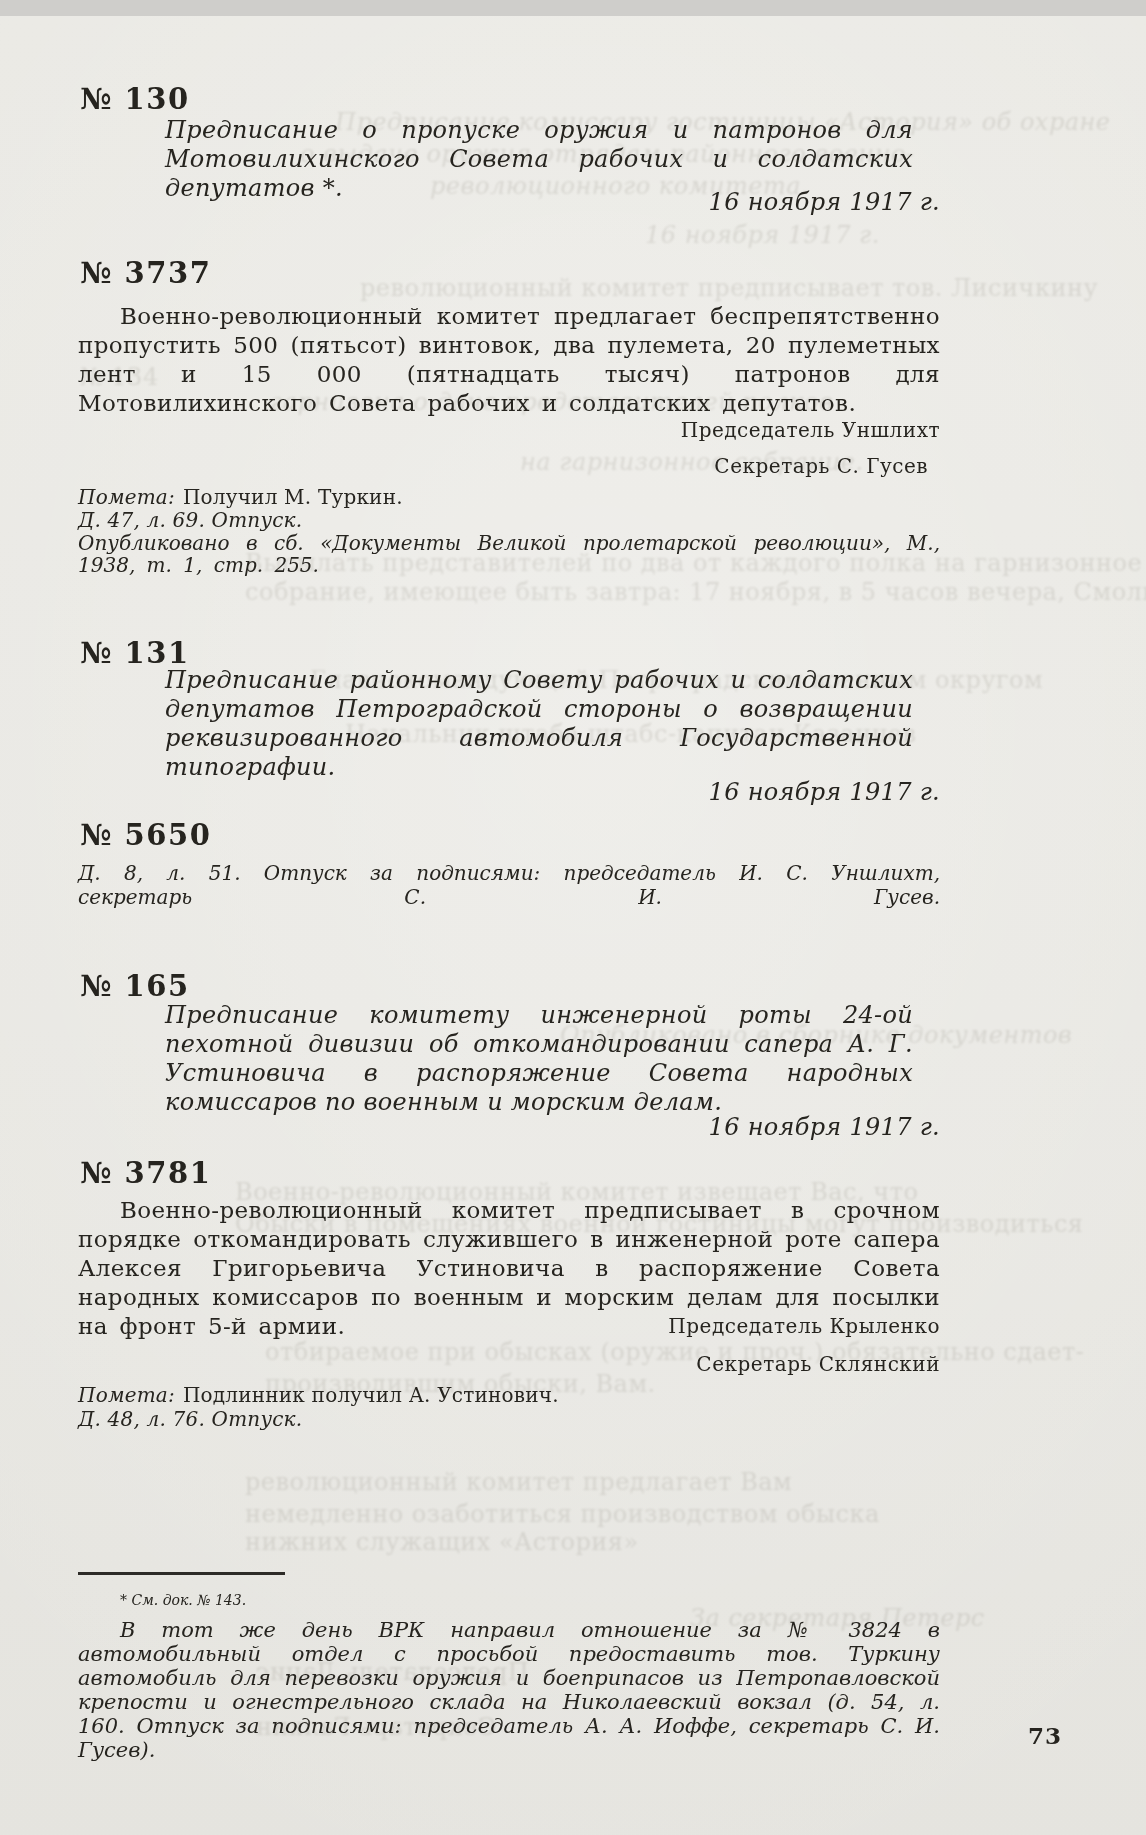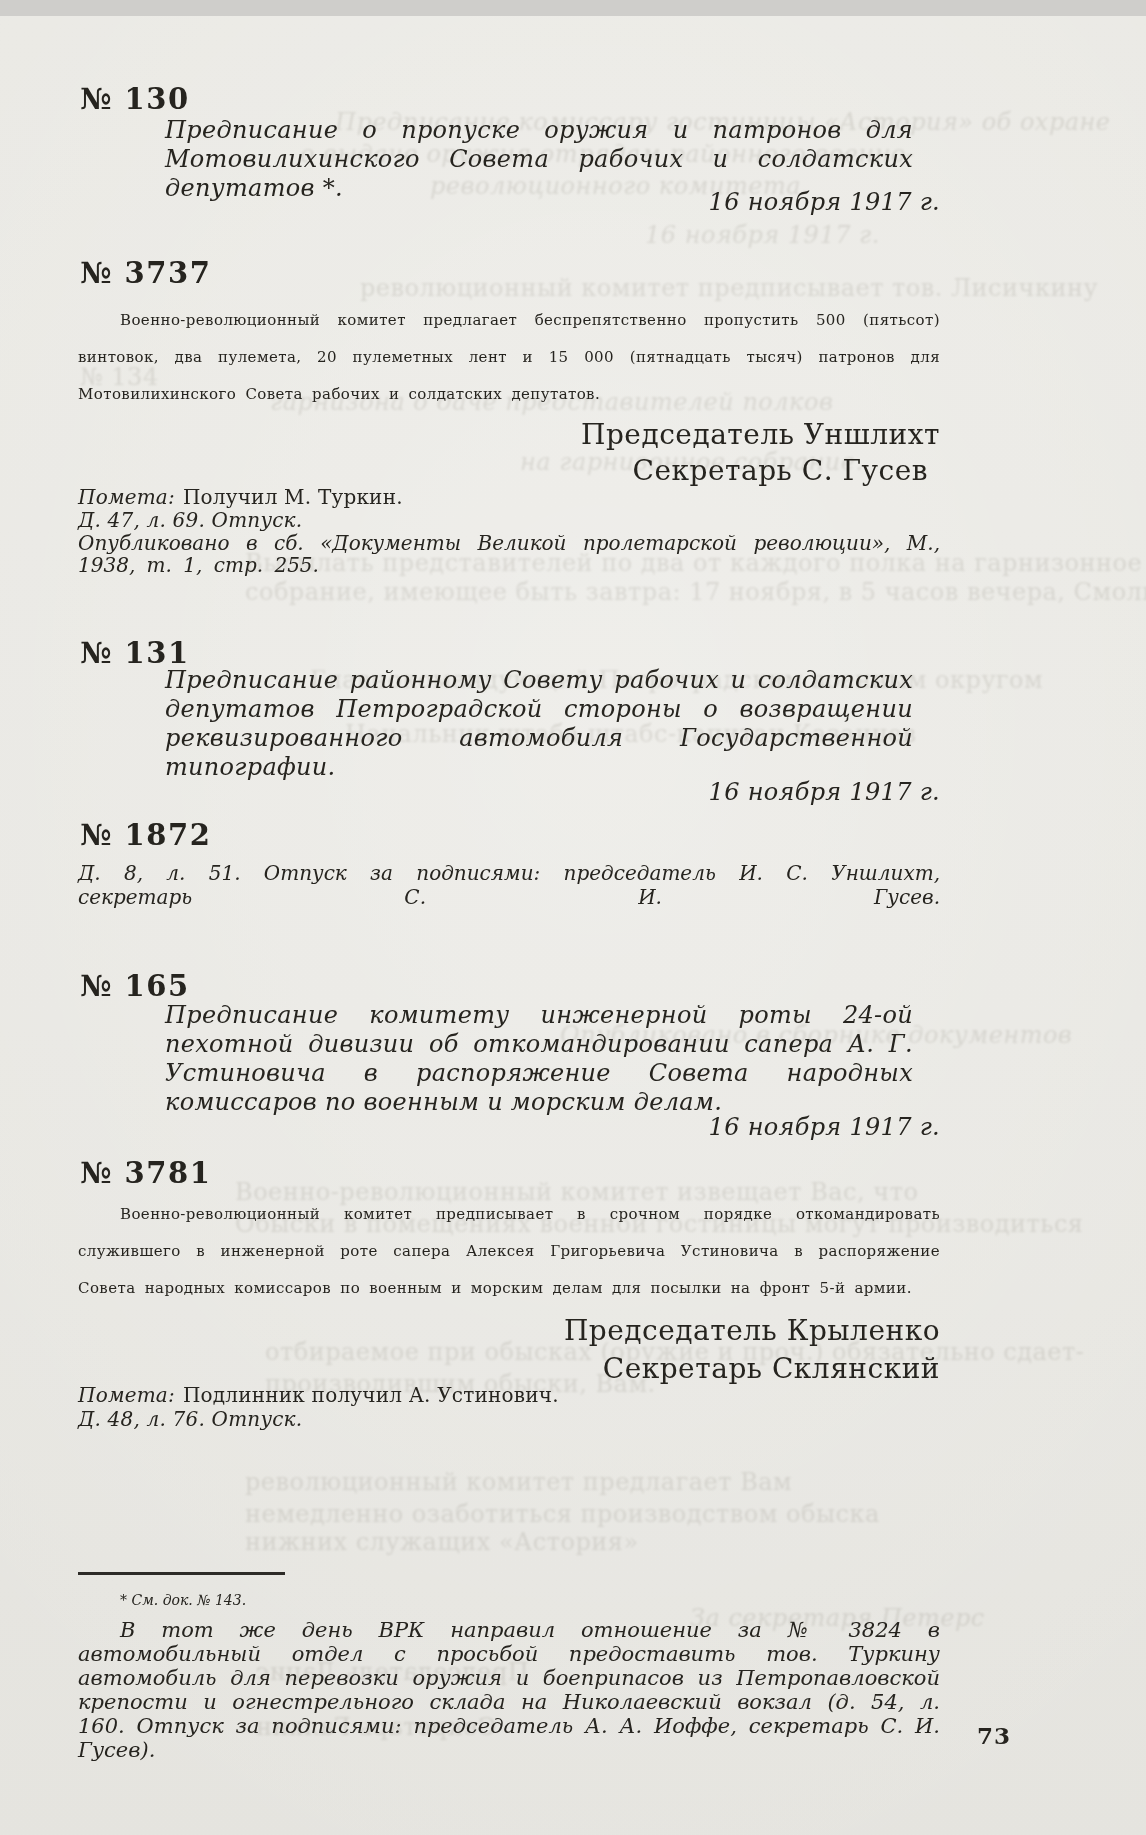--- a/index.html
+++ b/index.html
@@ -11,22 +11,22 @@
       radial-gradient(130% 110% at 52% 38%, rgba(255,255,255,.28), rgba(0,0,0,0) 62%),
       linear-gradient(180deg,#eae9e4 0%,#e8e7e2 55%,#e5e4df 100%);
     font-family:"DejaVu Serif", serif;
     color:#26241f;
     overflow:hidden;
   }
   .abs{position:absolute;}
   .doc-no{font-size:29px;font-weight:700;letter-spacing:1.5px;}
   .title{font-style:italic;font-size:24px;line-height:29px;text-align:justify;letter-spacing:.3px;}
   .date{font-style:italic;font-size:24px;text-align:right;letter-spacing:.3px;}
-  .body-text{font-size:15px;line-height:37px;text-align:justify;text-indent:42px;word-spacing:4px;letter-spacing:.4px;}
-  .sig{font-size:28px;text-align:right;letter-spacing:.5px;}
+  .body-text{font-size:23px;line-height:29px;text-align:justify;text-indent:42px;word-spacing:4px;letter-spacing:.4px;}
+  .sig{font-size:20px;text-align:right;letter-spacing:.5px;}
   .note{font-size:20px;line-height:22px;font-style:italic;letter-spacing:.2px;}
   .note-label{font-style:italic;}
   .note-upright{font-style:normal;margin-left:8px;text-align:right;}
   .pub{font-style:italic;font-size:20px;line-height:22px;text-align:justify;word-spacing:5px;}
   .archive-just{font-style:italic;font-size:20px;text-align:justify;text-align-last:justify;word-spacing:6px;}
   .fn-rule{height:3px;background:#2d2b27;}
   .fn-ref{font-style:italic;font-size:14px;}
   .fn-body{font-style:italic;font-size:21px;line-height:24px;text-align:justify;text-indent:42px;word-spacing:4px;}
   .page-num{font-size:23px;font-weight:700;letter-spacing:1px;}
   .ghost{
@@ -79,21 +79,21 @@
       <span class="note-label">Помета:</span><span class="note-upright">Получил М. Туркин.</span>
     </div>
     <div class="abs note" style="top:493px;left:78px">Д. 47, л. 69. Отпуск.</div>
     <div class="abs pub" style="top:516px;left:78px;width:862px">Опубликовано в сб. «Документы Великой пролетарской революции», М., 1938, т. 1, стр. 255.</div>
   </section>
 
   <section>
     <div class="abs doc-no" style="top:620px;left:80px">№ 131</div>
     <div class="abs title" style="top:650px;left:165px;width:748px">Предписание районному Совету рабочих и солдатских депутатов Петроградской стороны о возвращении реквизированного автомобиля Государственной типографии.</div>
     <div class="abs date" style="top:762px;left:78px;width:862px">16 ноября 1917 г.</div>
-    <div class="abs doc-no" style="top:802px;left:80px">№ 1872</div>
+    <div class="abs doc-no" style="top:802px;left:80px">№ 5650</div>
     <div class="abs archive-just" style="top:845px;left:78px;width:862px">Д. 8, л. 51. Отпуск за подписями: председатель И. С. Уншлихт, секретарь С. И. Гусев.</div>
   </section>
 
   <section>
     <div class="abs doc-no" style="top:953px;left:80px">№ 165</div>
     <div class="abs title" style="top:985px;left:165px;width:748px">Предписание комитету инженерной роты 24-ой пехотной дивизии об откомандировании сапера А. Г. Устиновича в распоряжение Совета народных комиссаров по военным и морским делам.</div>
     <div class="abs date" style="top:1097px;left:78px;width:862px">16 ноября 1917 г.</div>
     <div class="abs doc-no" style="top:1140px;left:80px">№ 3781</div>
     <div class="abs body-text" style="top:1180px;left:78px;width:862px">Военно-революционный комитет предписывает в срочном порядке откомандировать служившего в инженерной роте сапера Алексея Григорьевича Устиновича в распоряжение Совета народных комиссаров по военным и морским делам для посылки на фронт 5-й армии.</div>
     <div class="abs sig" style="top:1298px;left:78px;width:862px">Председатель Крыленко</div>
@@ -103,15 +103,15 @@
     </div>
     <div class="abs note" style="top:1392px;left:78px">Д. 48, л. 76. Отпуск.</div>
   </section>
 
   <section>
     <div class="abs fn-rule" style="top:1556px;left:78px;width:207px"></div>
     <div class="abs fn-ref" style="top:1576px;left:120px">* См. док. № 143.</div>
     <div class="abs fn-body" style="top:1602px;left:78px;width:862px">В тот же день ВРК направил отношение за № 3824 в автомобильный отдел с просьбой предоставить тов. Туркину автомобиль для перевозки оружия и боеприпасов из Петропавловской крепости и огнестрельного склада на Николаевский вокзал (д. 54, л. 160. Отпуск за подписями: председатель А. А. Иоффе, секретарь С. И. Гусев).</div>
   </section>
 
-  <div class="abs page-num" style="top:1706px;left:977px">73</div>
+  <div class="abs page-num" style="top:1706px;left:1028px">73</div>
 
 </div>
 
 </body></html>

